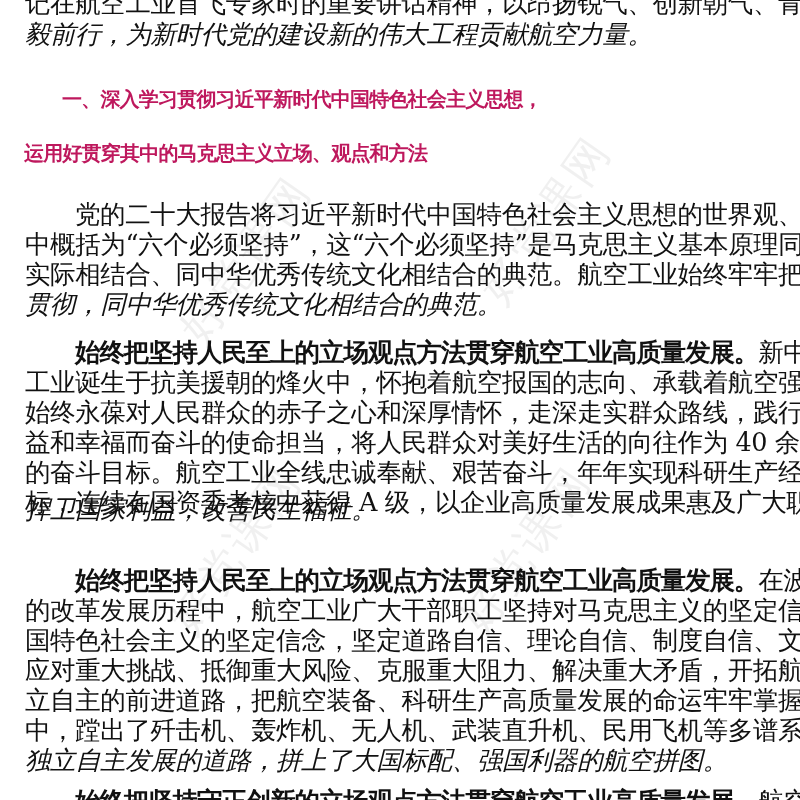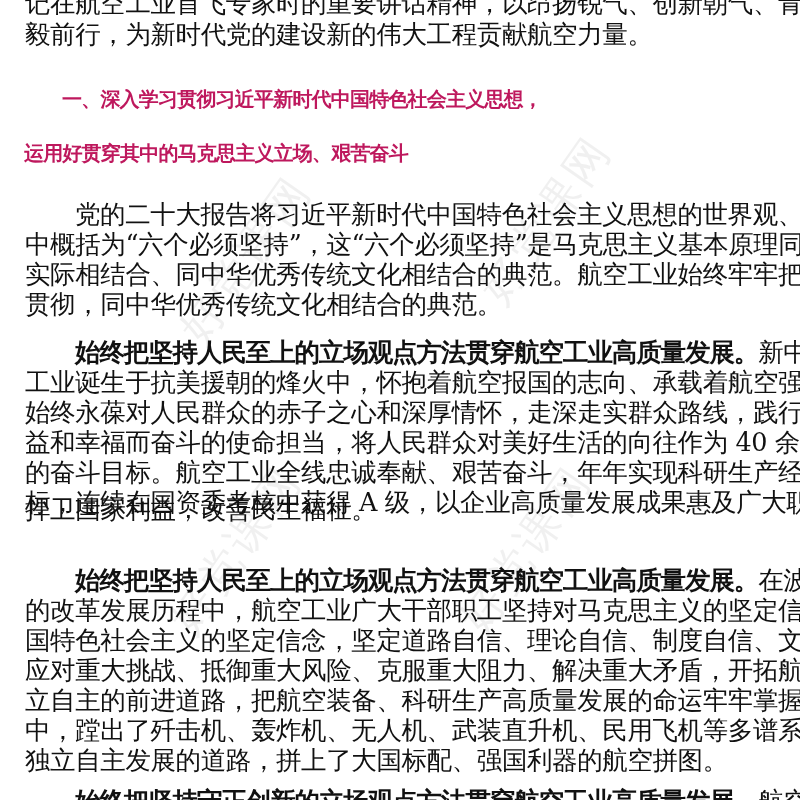--- a/index.html
+++ b/index.html
@@ -24,21 +24,21 @@
       position: absolute;
       left: 25px;
       width: 750px;
       white-space: nowrap;
       font-size: 25.5px;
       line-height: 30px;
       letter-spacing: -0.4px;
       text-align: justify;
       text-align-last: justify;
     }
-    .line.last { text-align-last: left; }
+    .line.last { text-align-last: left; font-style: italic; }
     .line.indent { left: 75px; width: 700px; }
     .heading {
       position: absolute;
       white-space: nowrap;
       font-family: "DejaVu Sans", "Liberation Sans", sans-serif;
       font-weight: bold;
       font-size: 20px;
       line-height: 40px;
       letter-spacing: -0.8px;
       color: #be185d;
@@ -66,21 +66,21 @@
 
   <div class="watermark" style="left:150px; top:230px;">好党课网</div>
   <div class="watermark" style="left:450px; top:190px;">好党课网</div>
   <div class="watermark" style="left:140px; top:520px;">好党课网</div>
   <div class="watermark" style="left:430px; top:520px;">好党课网</div>
 
   <div class="line" style="top:-12px;">记在航空工业首飞专家时的重要讲话精神，以昂扬锐气、创新朝气、青春朝气刚</div>
   <div class="line last" style="top:19px;">毅前行，为新时代党的建设新的伟大工程贡献航空力量。</div>
 
   <div class="heading" style="left:62px; top:79px;">一、深入学习贯彻习近平新时代中国特色社会主义思想，</div>
-  <div class="heading" style="left:24px; top:133px;">运用好贯穿其中的马克思主义立场、艰苦奋斗</div>
+  <div class="heading" style="left:24px; top:133px;">运用好贯穿其中的马克思主义立场、观点和方法</div>
 
   <div class="line indent" style="top:199px;">党的二十大报告将习近平新时代中国特色社会主义思想的世界观、方法论集</div>
   <div class="line" style="top:229px;">中概括为“六个必须坚持”，这“六个必须坚持”是马克思主义基本原理同中国具体</div>
   <div class="line" style="top:259px;">实际相结合、同中华优秀传统文化相结合的典范。航空工业始终牢牢把握、全面</div>
   <div class="line last" style="top:289px;">贯彻，同中华优秀传统文化相结合的典范。</div>
 
   <div class="line indent" style="top:337px;">
     <span class="lead">始终把坚持人民至上的立场观点方法贯穿航空工业高质量发展。</span><span>新中国航空</span>
   </div>
   <div class="line" style="top:367px;">工业诞生于抗美援朝的烽火中，怀抱着航空报国的志向、承载着航空强国的梦想，</div>

